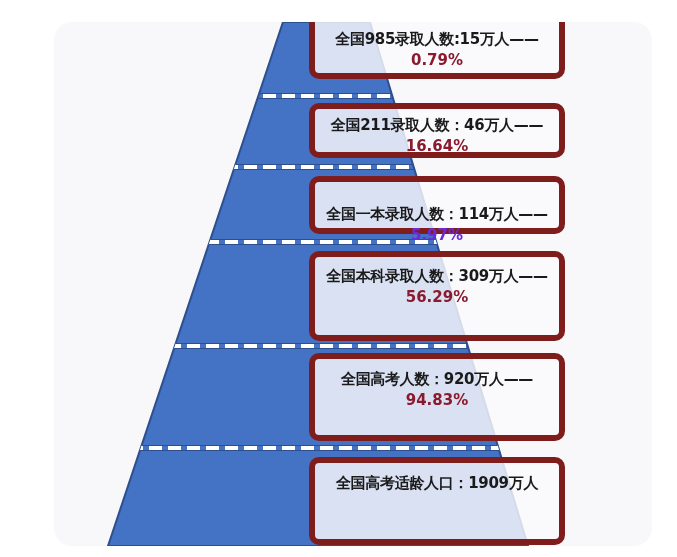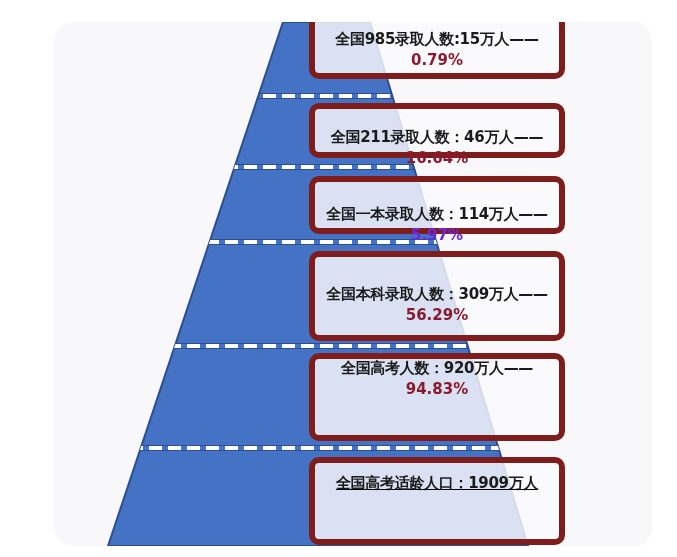--- a/index.html
+++ b/index.html
@@ -45,37 +45,37 @@
       <line x1="0" y1="423.5" x2="598" y2="423.5"></line>
         <line x1="0" y1="428.5" x2="598" y2="428.5"></line>
     </g>
   </svg>
 
   <div class="box" style="top:-12px;height:69px;padding-top:14px;">
     <div class="line1">全国985录取人数:15万人——</div>
     <div class="line2" style="color:#8b1a2e">0.79%</div>
   </div>
 
-  <div class="box" style="top:81px;height:55px;padding-top:19px;">
+  <div class="box" style="top:81px;height:55px;padding-top:7px;">
     <div class="line1">全国211录取人数：46万人——</div>
     <div class="line2" style="color:#8b1a2e">16.64%</div>
   </div>
 
   <div class="box" style="top:154px;height:58px;padding-top:23px;">
     <div class="line1">全国一本录取人数：114万人——</div>
     <div class="line2" style="color:#6d28d9">5.97%</div>
   </div>
 
-  <div class="box" style="top:229px;height:90px;padding-top:28px;">
+  <div class="box" style="top:229px;height:90px;padding-top:10px;">
     <div class="line1">全国本科录取人数：309万人——</div>
     <div class="line2" style="color:#8b1a2e">56.29%</div>
   </div>
 
-  <div class="box" style="top:331px;height:88px;padding-top:0;">
+  <div class="box" style="top:331px;height:88px;padding-top:11px;">
     <div class="line1">全国高考人数：920万人——</div>
     <div class="line2" style="color:#8b1a2e">94.83%</div>
   </div>
 
-  <div class="box" style="top:435px;height:88px;padding-top:11px;text-decoration:underline;">
+  <div class="box" style="top:435px;height:88px;padding-top:11px;">
     <div class="line1">全国高考适龄人口：1909万人</div>
     <div class="line2" style="color:#8b1a2e"></div>
   </div>
 </div>
 
 </body></html>

